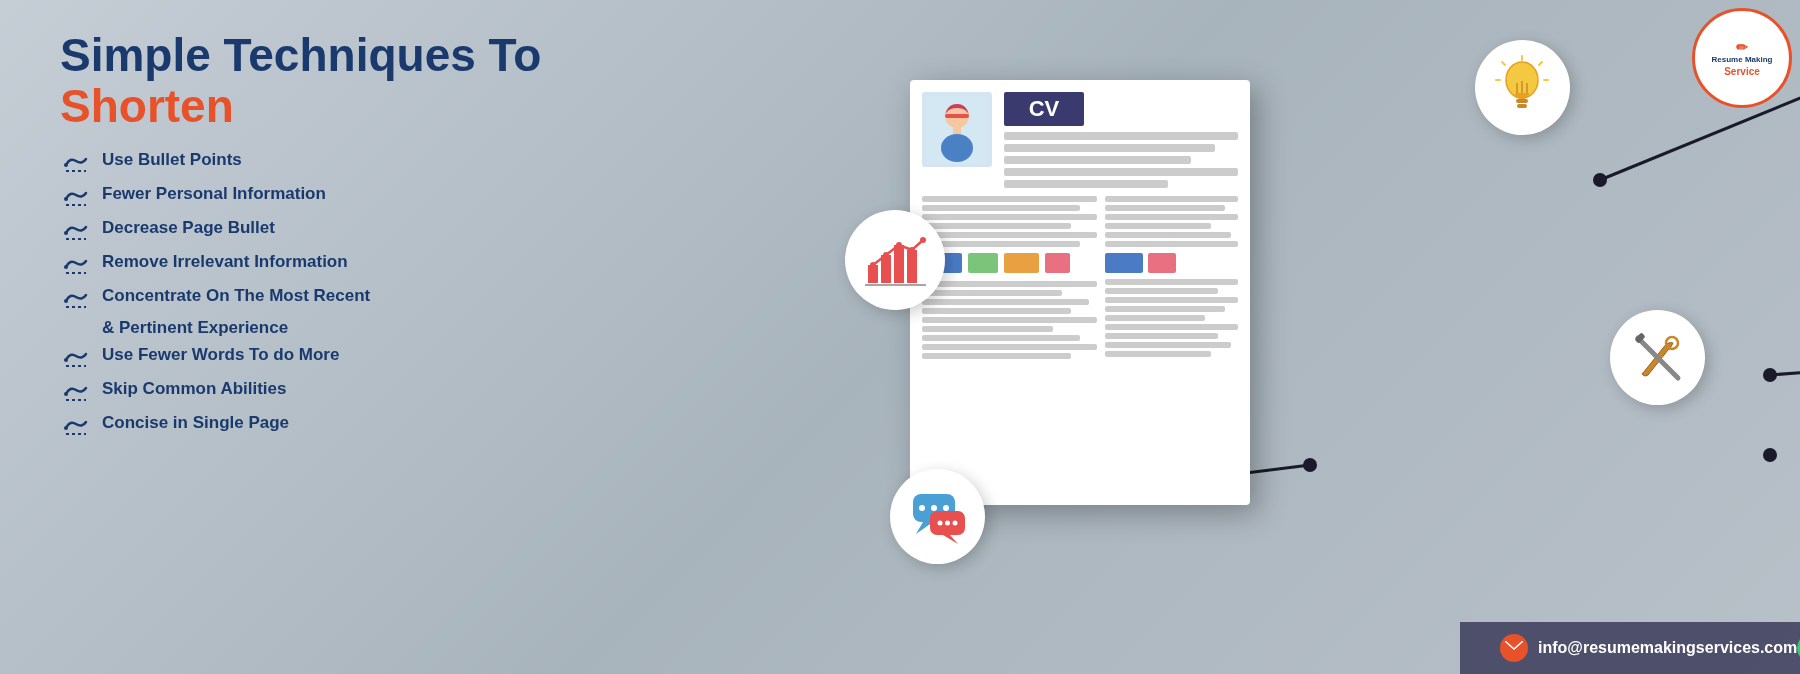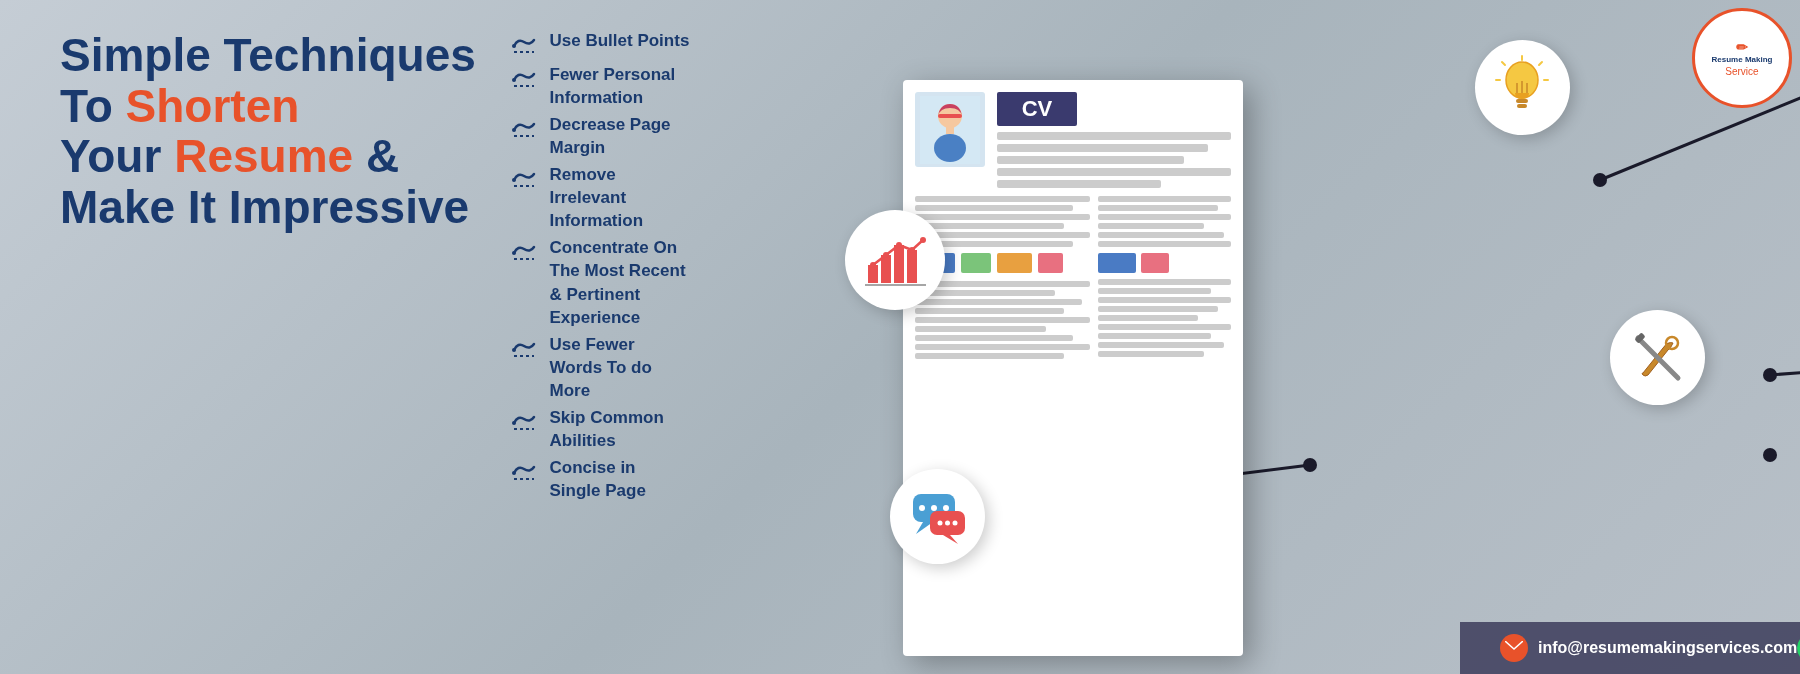--- a/index.html
+++ b/index.html
@@ -18,21 +18,21 @@
       background: linear-gradient(135deg, #c5cdd5 0%, #a8b4bc 50%, #b8c0c8 100%);
       display: flex;
       position: relative;
     }
 
     
     .left-panel {
       width: 730px;
       padding: 30px 40px 20px 60px;
       display: flex;
-      flex-direction: row;
+      flex-direction: column;
       justify-content: flex-start;
     }
 
     .title-block {
       margin-bottom: 18px;
     }
 
     .title-line1 {
       font-size: 46px;
       font-weight: 900;
@@ -105,26 +105,26 @@
       position: relative;
       display: flex;
       align-items: center;
       justify-content: center;
     }
 
     
     .cv-document {
       position: absolute;
       width: 340px;
-      height: 576px;
+      height: 425px;
       background: white;
       border-radius: 4px;
       box-shadow: 8px 8px 30px rgba(0,0,0,0.3);
       top: 80px;
-      left: 173px;
+      left: 180px;
       padding: 12px;
       overflow: hidden;
     }
 
     .cv-header {
       display: flex;
       gap: 12px;
       margin-bottom: 8px;
     }
 
@@ -333,23 +333,20 @@
 </head>
 <body>
 
 <div class="main-container">
 
   <div class="left-panel">
     <div class="title-block">
       <div class="title-line1">
         <span>Simple Techniques To </span><span class="highlight">Shorten</span>
       </div>
-      <div class="title-line2">
-        <span>Your </span><span class="highlight">Resume</span><span> &amp; Make It Impressive</span>
-      </div>
     </div>
 
     <ul class="tips-list">
       <li>
         <span class="tip-icon">
           <svg viewBox="0 0 28 24" fill="none">
             <path d="M4 12 Q8 4 14 8 Q20 12 24 6" stroke="#1a3a6e" stroke-width="2.5" fill="none" stroke-linecap="round"></path>
             <line x1="4" y1="18" x2="24" y2="18" stroke="#1a3a6e" stroke-width="2" stroke-dasharray="3,3"></line>
             <circle cx="4" cy="12" r="2" fill="#1a3a6e"></circle>
           </svg>
@@ -367,21 +364,21 @@
         <span class="tip-text">Fewer Personal Information</span>
       </li>
       <li>
         <span class="tip-icon">
           <svg viewBox="0 0 28 24" fill="none">
             <path d="M4 12 Q8 4 14 8 Q20 12 24 6" stroke="#1a3a6e" stroke-width="2.5" fill="none" stroke-linecap="round"></path>
             <line x1="4" y1="18" x2="24" y2="18" stroke="#1a3a6e" stroke-width="2" stroke-dasharray="3,3"></line>
             <circle cx="4" cy="12" r="2" fill="#1a3a6e"></circle>
           </svg>
         </span>
-        <span class="tip-text">Decrease Page Margin</span>
+        <span class="tip-text">Decrease Page Bullet</span>
       </li>
       <li>
         <span class="tip-icon">
           <svg viewBox="0 0 28 24" fill="none">
             <path d="M4 12 Q8 4 14 8 Q20 12 24 6" stroke="#1a3a6e" stroke-width="2.5" fill="none" stroke-linecap="round"></path>
             <line x1="4" y1="18" x2="24" y2="18" stroke="#1a3a6e" stroke-width="2" stroke-dasharray="3,3"></line>
             <circle cx="4" cy="12" r="2" fill="#1a3a6e"></circle>
           </svg>
         </span>
         <span class="tip-text">Remove Irrelevant Information</span>
@@ -597,21 +594,21 @@
         <polygon points="42,46 50,55 35,46" fill="#e85050"></polygon>
         <circle cx="32" cy="34" r="2.5" fill="white"></circle>
         <circle cx="39.5" cy="34" r="2.5" fill="white"></circle>
         <circle cx="47" cy="34" r="2.5" fill="white"></circle>
       </svg>
     </div>
 
     <div class="logo-badge">
       <span style="font-size:14px;color:#e8522a;">✏</span>
       <span style="font-size:8px;color:#1a3a6e;font-weight:700;line-height:1.3;text-align:right;">Resume Making</span>
-      <span style="font-size:10px;color:#e8522a;font-weight:400;">Service</span>
+      <span style="font-size:10px;color:#e8522a;font-weight:700;">Service</span>
     </div>
 
     <div class="bottom-bar">
       <div class="contact-item">
         <div class="contact-icon email-icon-wrap">
           <svg width="18" height="14" viewBox="0 0 18 14" fill="none">
             <rect x="0" y="0" width="18" height="14" rx="2" fill="#e8522a"></rect>
             <polyline points="0,0 9,8 18,0" stroke="white" stroke-width="1.5" fill="none"></polyline>
           </svg>
         </div>

